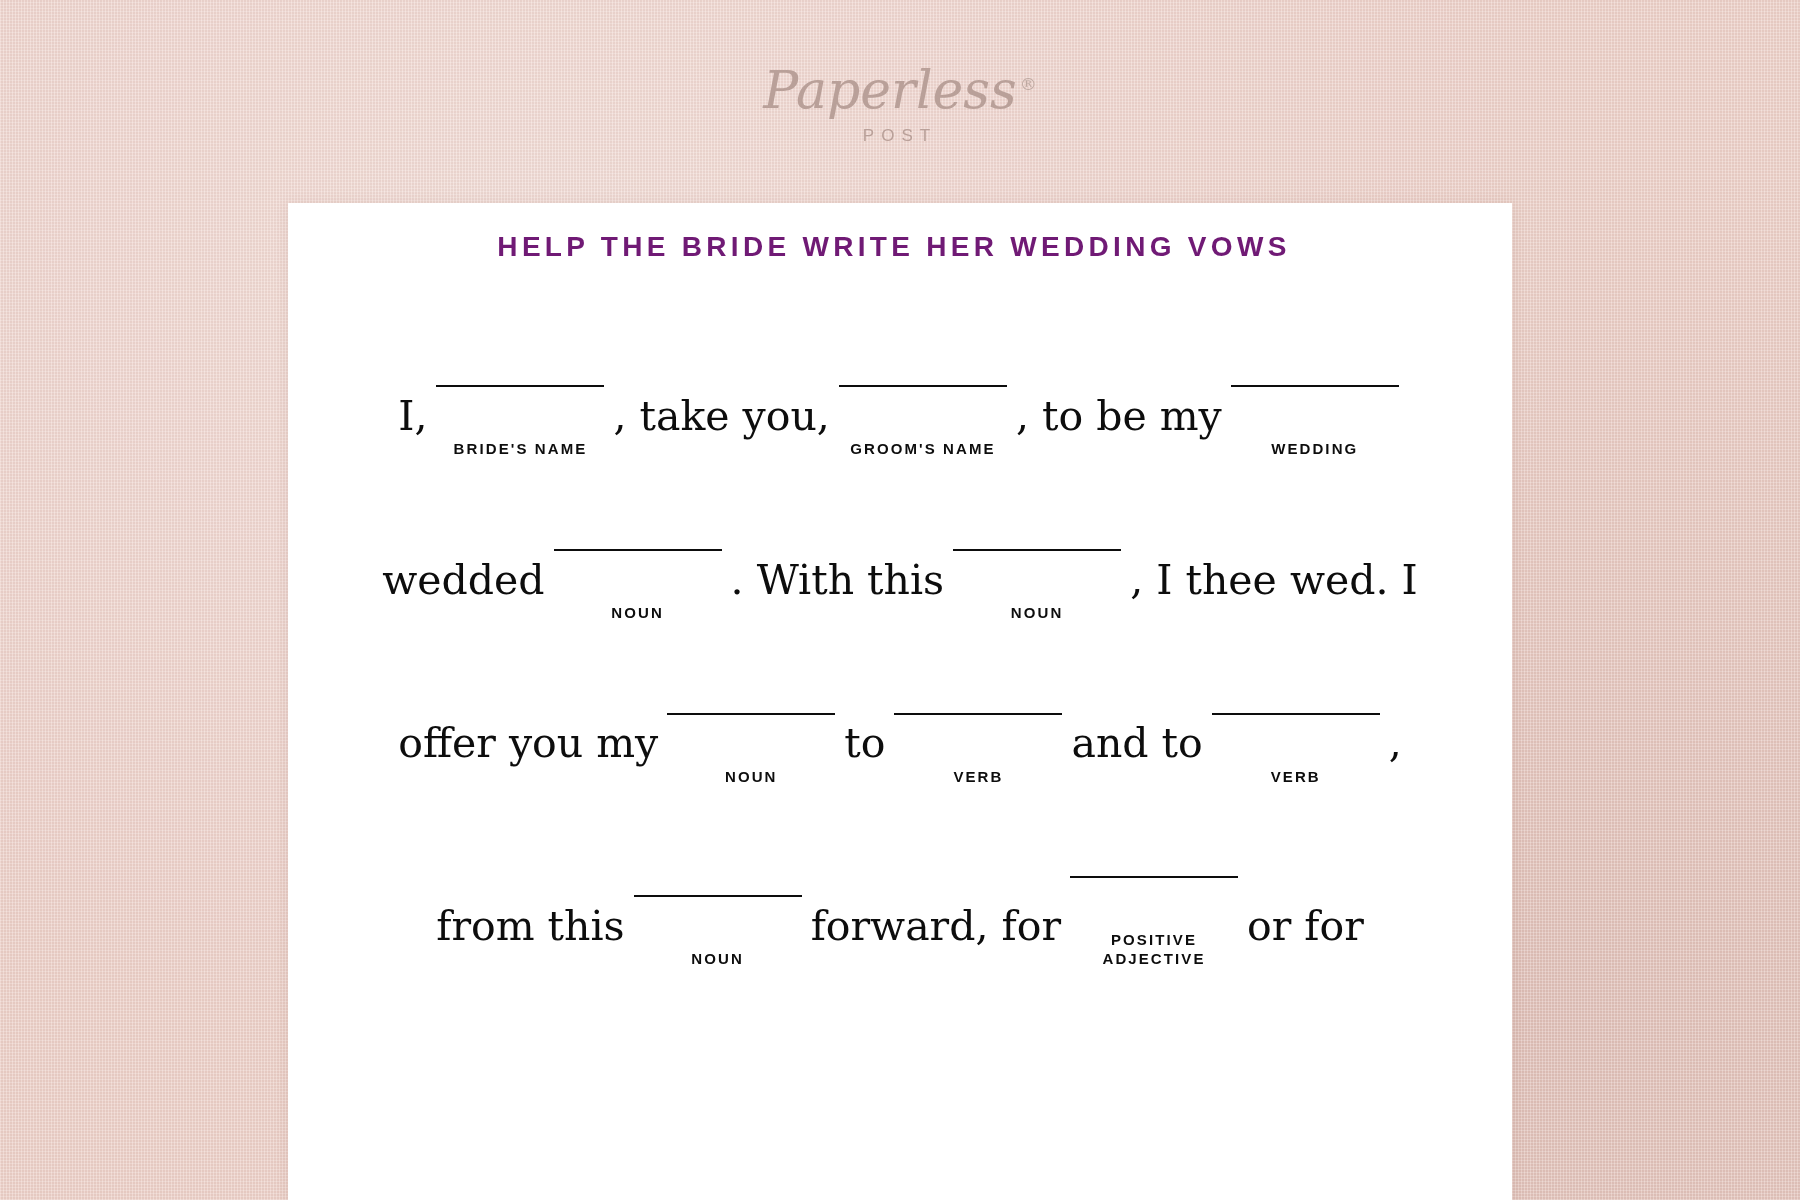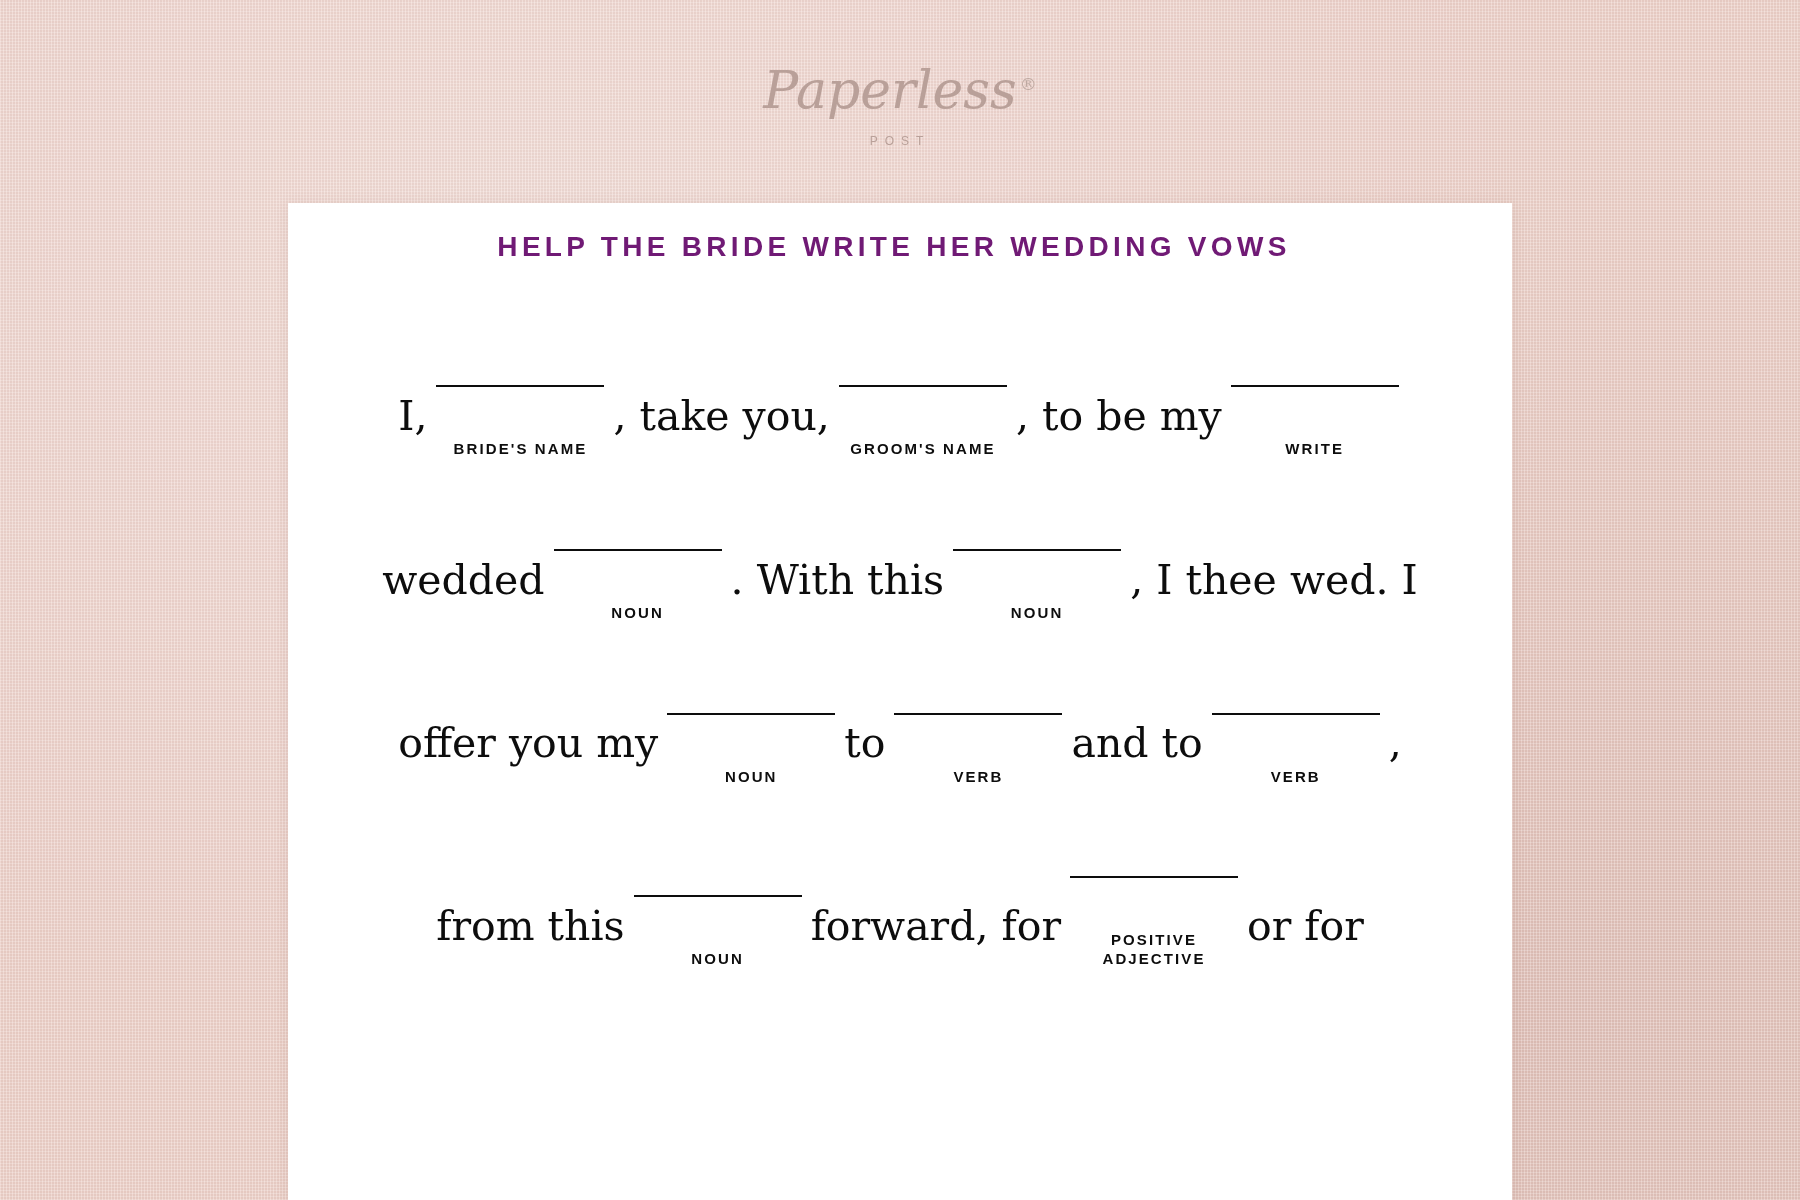--- a/index.html
+++ b/index.html
@@ -48,23 +48,23 @@
     position: relative;
   }
   #brand .wordmark .reg {
     font-size: 17px;
     font-style: normal;
     vertical-align: super;
     margin-left: 3px;
     color: #bda8a1;
   }
   #brand .sub {
-    margin-top: 18px;
-    font-family: "Liberation Sans", sans-serif;
-    font-size: 12px;
+    margin-top: 10px;
+    font-family: "Liberation Sans", sans-serif;
+    font-size: 17px;
     letter-spacing: 7px;
     color: #b9a099;
     font-weight: 400;
   }
 
   
   #card {
     position: absolute;
     left: 288px;
     top: 203px;
@@ -166,21 +166,21 @@
             <span class="hint">BRIDE'S NAME</span>
           </span>
           <span class="seg">, take you,</span>
           <span class="blank">
             <span class="rule"></span>
             <span class="hint">GROOM'S NAME</span>
           </span>
           <span class="seg">, to be my</span>
           <span class="blank">
             <span class="rule"></span>
-            <span class="hint">WRITE</span>
+            <span class="hint">WEDDING</span>
           </span>
         </div>
         <div class="vow-line">
           <span class="seg">wedded</span>
           <span class="blank">
             <span class="rule"></span>
             <span class="hint">NOUN</span>
           </span>
           <span class="seg">. With this</span>
           <span class="blank">

